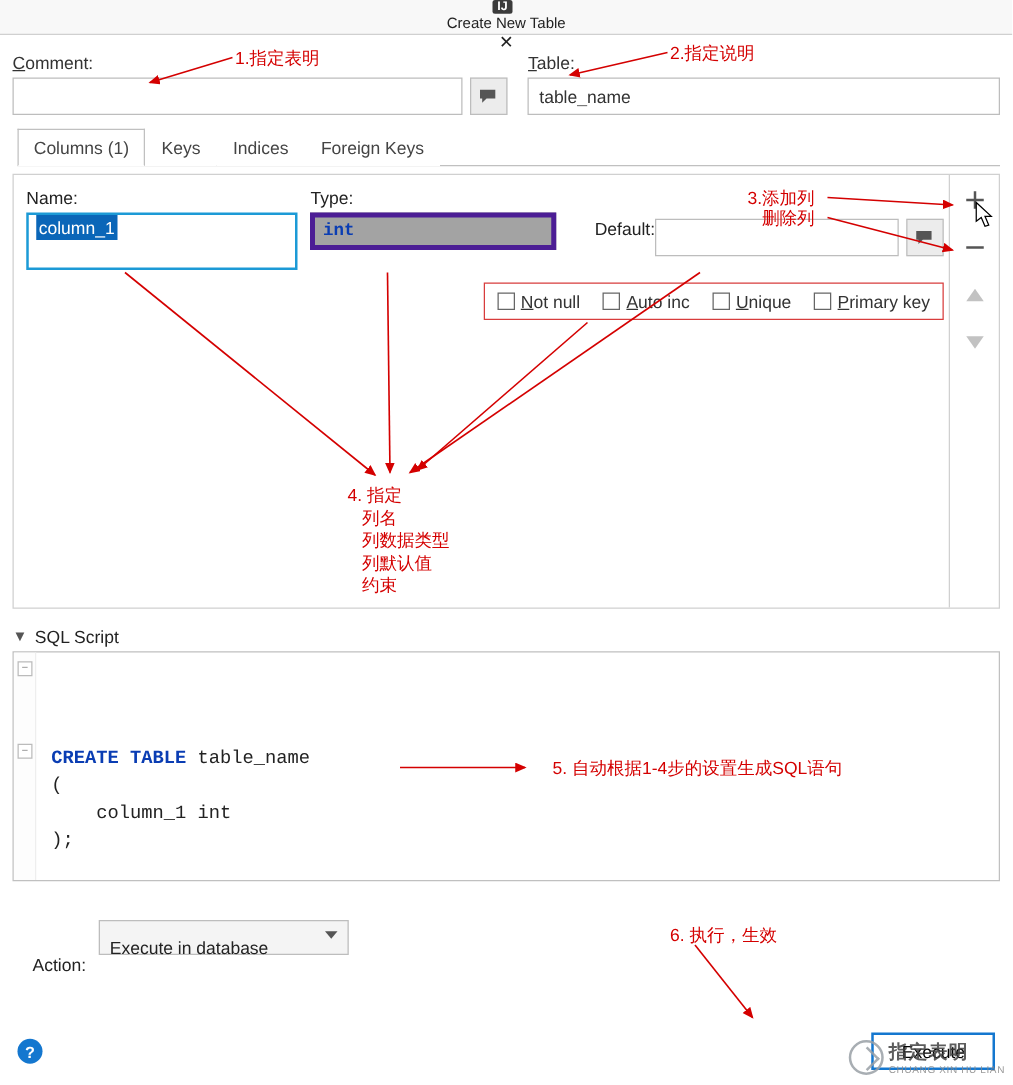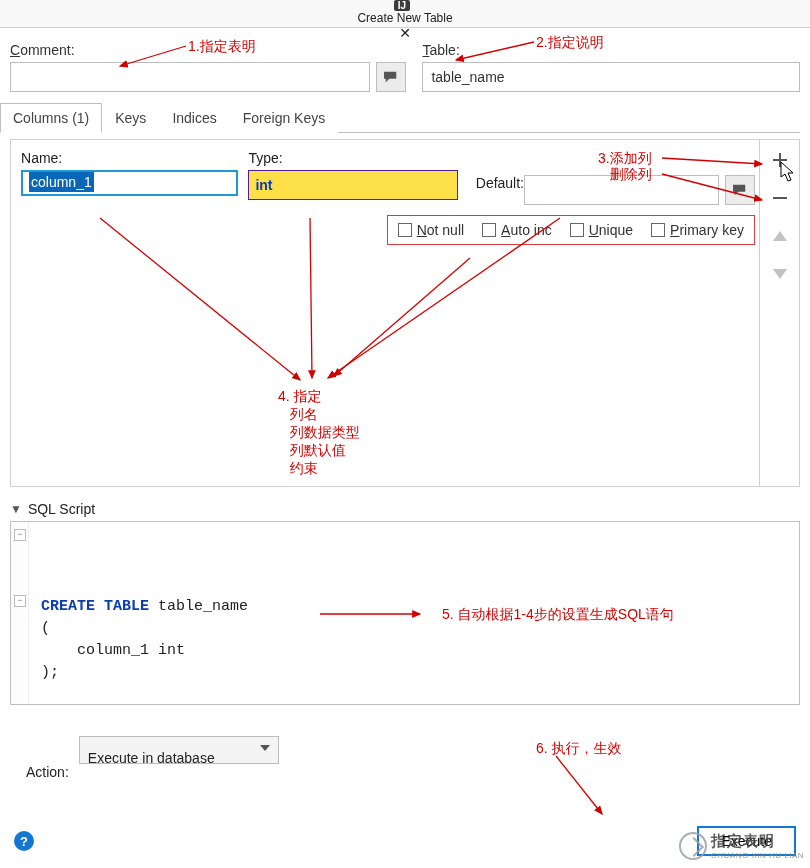--- a/index.html
+++ b/index.html
@@ -14,37 +14,37 @@
   .field-row { display:flex; padding:14px 10px 6px 10px; gap:16px; }
   .field-col { flex:1; display:flex; flex-direction:column; }
   .field-col.wide { flex:1.05; }
   .field-label { font-size:14px; color:#333; margin-bottom:4px; }
   .field-label .ul { text-decoration:underline; }
   .text-input { height:30px; border:1px solid #bdbdbd; padding:0 8px; font-size:14px; color:#333; font-family:inherit; background:#fff; }
   .comment-row { display:flex; align-items:flex-end; gap:6px; }
   .emoji-btn { width:30px; height:30px; border:1px solid #bdbdbd; background:#ececec; display:flex; align-items:center; justify-content:center; }
   .emoji-btn svg { width:18px; height:14px; }
   
-  .tabs { display:flex; border-bottom:1px solid #c0c0c0; margin:4px 10px 0 0; }
+  .tabs { display:flex; border-bottom:1px solid #c0c0c0; margin:4px 10px 0 14px; }
   .tab { padding:6px 12px; font-size:14px; color:#444; background:#fff; border:1px solid transparent; cursor:pointer; position:relative; top:1px; }
   .tab.active { border:1px solid #c0c0c0; border-bottom:1px solid #fff; background:#fff; }
   
   .col-panel { margin:6px 10px 0 10px; border:1px solid #d0d0d0; height:348px; position:relative; }
   .col-panel-inner { padding:10px 44px 10px 10px; height:100%; }
   .side-btns { position:absolute; top:0; right:0; width:40px; border-left:1px solid #d0d0d0; height:100%; display:flex; flex-direction:column; align-items:center; padding-top:6px; gap:10px; }
   .side-btn { width:28px; height:28px; display:flex; align-items:center; justify-content:center; color:#6a6a6a; cursor:pointer; }
   .side-btn.dim { color:#b8b8b8; }
   .col-grid { display:flex; gap:10px; }
   .col-grid .c1 { flex:1; }
   .col-grid .c2 { flex:1; }
   .col-grid .c3 { flex:0.95; display:flex; flex-direction:row;margin-top:25px; }
   .col-label { font-size:14px; margin-bottom:4px; }
-  .name-input { height:26px; border:2px solid #1c9ad6; padding:0 6px; font-size:14px; background:#fff; color:#fff; }
+  .name-input { height:46px; border:2px solid #1c9ad6; padding:0 6px; font-size:14px; background:#fff; color:#fff; }
   .name-input .sel { background:#0a66b8; color:#fff; padding:2px 2px; display:inline-block; }
-  .type-input { height:30px; border:1px solid #4c1d95; padding:0 6px; font-size:14px; color:#0a3db3; font-weight:bold; background:#fde047; font-family:Liberation Sans, sans-serif; }
+  .type-input { height:30px; border:4px solid #4c1d95; padding:0 6px; font-size:14px; color:#0a3db3; font-weight:bold; background:#a3a3a3; font-family:Liberation Mono, monospace; }
   .default-row { display:flex; gap:6px; }
   .default-input { flex:1; height:30px; border:1px solid #bdbdbd; padding:0 6px; font-size:14px; font-family:inherit; }
   .constraint-wrap { display:flex; justify-content:flex-end; margin-top:10px; }
   .constraints { border:1px solid #d83c3c; padding:6px 10px; display:flex; gap:18px; }
   .chk { display:flex; align-items:center; gap:5px; font-size:14px; color:#333; }
   .chk .box { width:14px; height:14px; border:1px solid #666; background:#fff; }
   .chk .ul { text-decoration:underline; }
   
   .sql-section { margin:10px 10px 0 10px; }
   .sql-header { display:flex; align-items:center; gap:6px; font-size:14px; padding:4px 0; }

